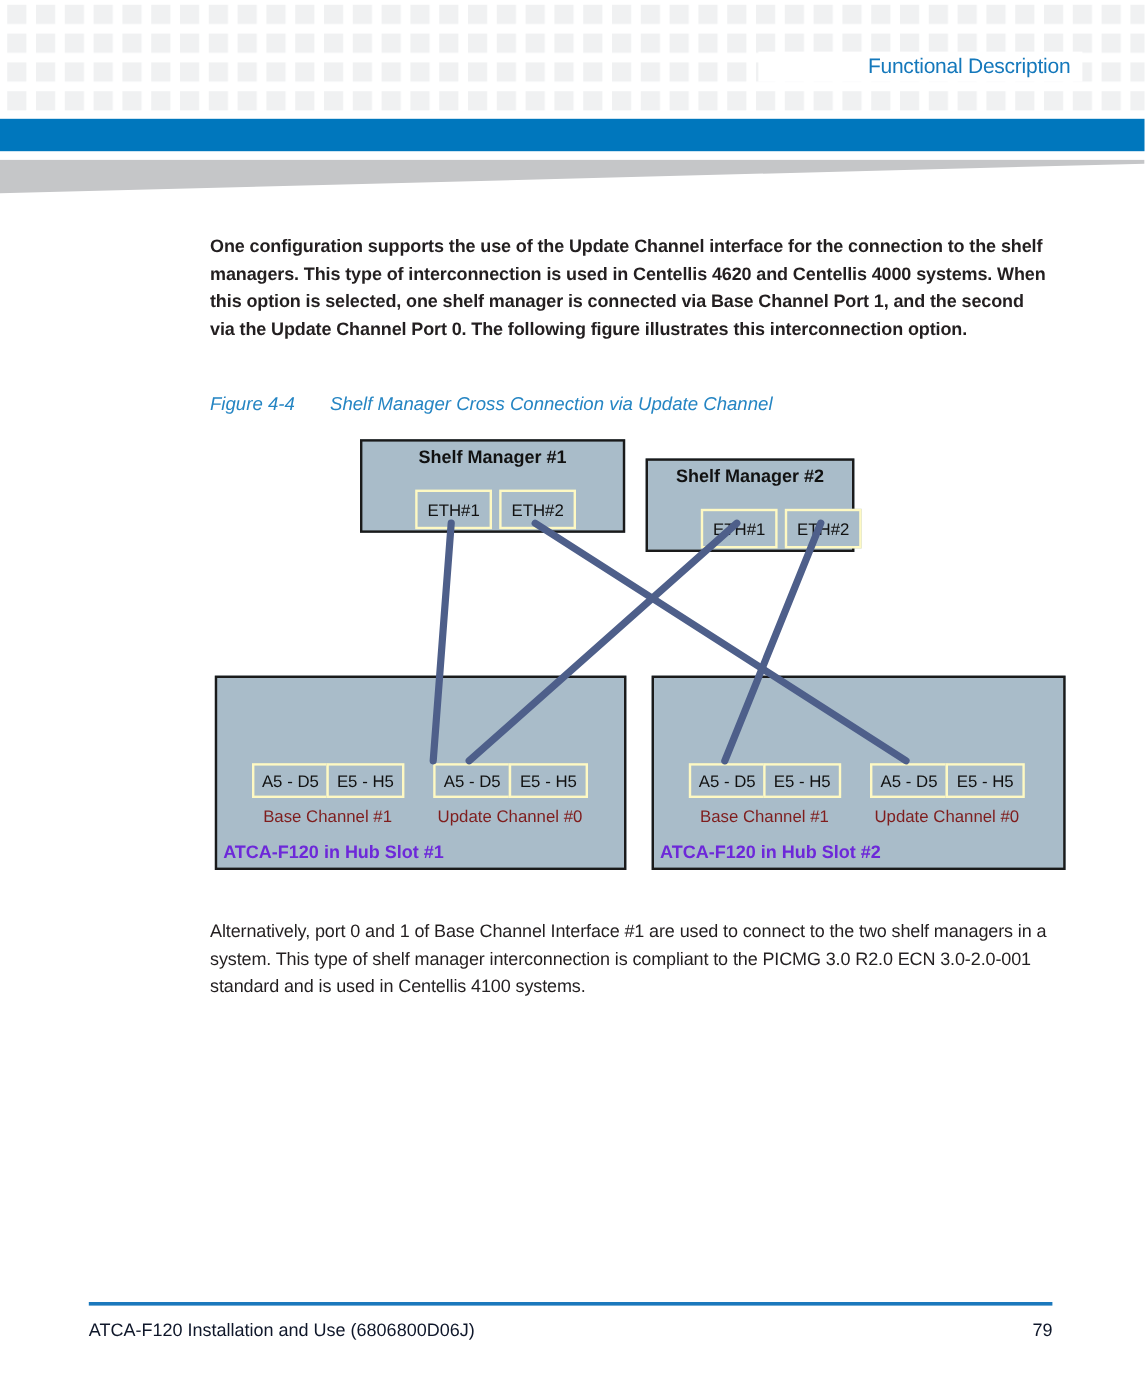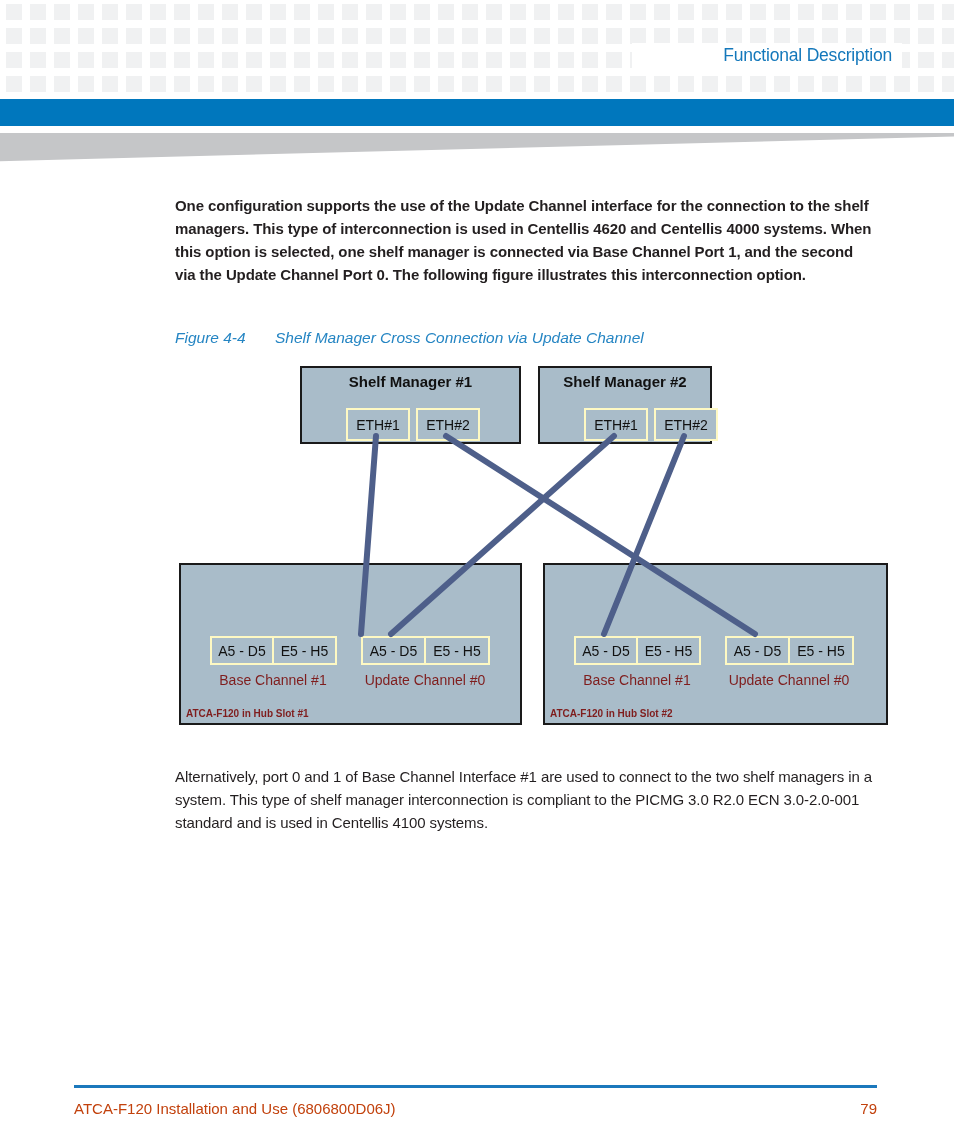--- a/index.html
+++ b/index.html
@@ -21,45 +21,45 @@
   .p1{top:194px;font-weight:bold;}
   .p2{top:765px;}
   .figure-caption{position:absolute;left:175px;top:329px;display:flex;
         font-size:15.5px;font-style:italic;color:#2585c3;}
   .figure-caption .flabel{width:100px;flex:0 0 100px;}
 
   
   .diagram{position:absolute;left:179px;top:366px;width:709px;height:359px;}
   .dbox{position:absolute;background:#a9bcc9;border:2px solid #1a1a1a;box-sizing:border-box;}
   .sm1{left:121px;top:0;width:221px;height:78px;}
-  .sm2{left:359px;top:0;width:174px;height:78px;}
+  .sm2{left:359px;top:16px;width:174px;height:78px;}
   .hub1{left:0;top:197px;width:343px;height:162px;}
   .hub2{left:364px;top:197px;width:345px;height:162px;}
   .sm-title{position:absolute;top:5px;left:0;width:100%;text-align:center;
         font-size:15px;font-weight:bold;color:#111;}
   .port{position:absolute;background:#a9bcc9;border:2px solid #fef9c3;box-sizing:border-box;
         display:flex;align-items:center;justify-content:center;font-size:14px;color:#111;}
   .eth1{left:44px;top:40px;width:64px;height:33px;}
   .eth2{left:114px;top:40px;width:64px;height:33px;}
   .ch{top:71px;height:29px;}
   .cA{left:29px;width:64px;}
   .cB{left:91px;width:65px;}
   .cC{left:180px;width:65px;}
   .cD{left:243px;width:66px;}
   .ch-label{position:absolute;top:107px;width:160px;text-align:center;font-size:14px;color:#7f1d1d;}
   .chl-base{left:12px;}
   .chl-upd{left:164px;}
-  .slot-label{position:absolute;left:5px;bottom:4px;font-size:10px;font-weight:bold;color:#7f1d1d;}
+  .slot-label{position:absolute;left:5px;bottom:4px;font-size:15px;font-weight:bold;color:#6d28d9;}
   .links{position:absolute;left:0;top:0;pointer-events:none;}
   .conn{stroke:#4e5f8a;stroke-width:6;stroke-linecap:round;}
 
   
   .footer-rule{position:absolute;left:74px;top:1085px;width:803px;height:3px;background:#1b78bc;}
   .footer-row{position:absolute;left:74px;top:1100px;width:803px;display:flex;
-        justify-content:space-between;font-size:15px;color:#c2410c;}
+        justify-content:space-between;font-size:15px;color:#0f172a;}
 </style>
 </head>
 <body>
 
 <div class="page">
 
   <svg class="checker-svg" width="954" height="94" xmlns="http://www.w3.org/2000/svg">
     <defs>
       <pattern id="chk" x="6" y="4" width="24" height="24" patternUnits="userSpaceOnUse">
         <rect width="16" height="16" fill="#f0f1f2"></rect>

